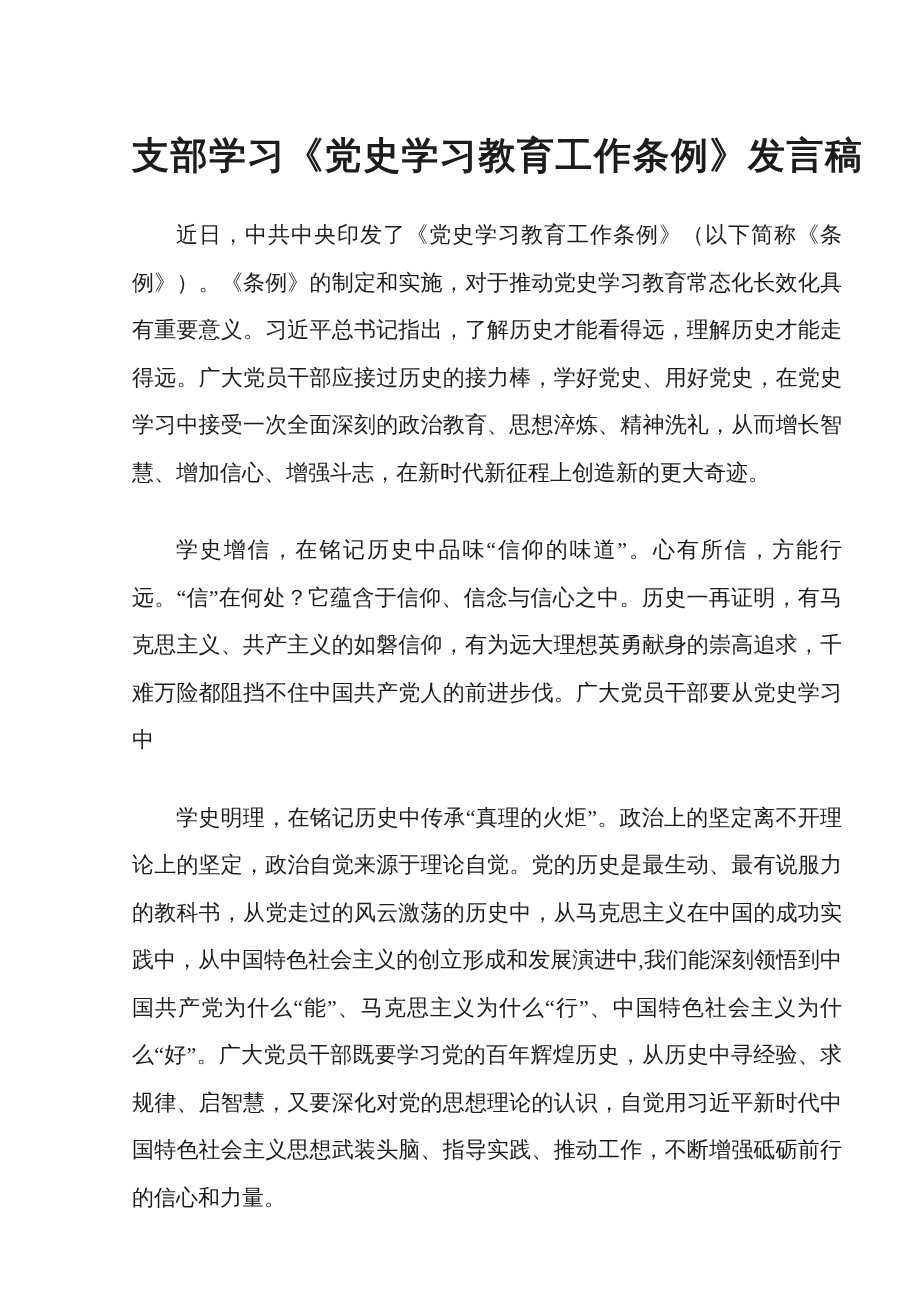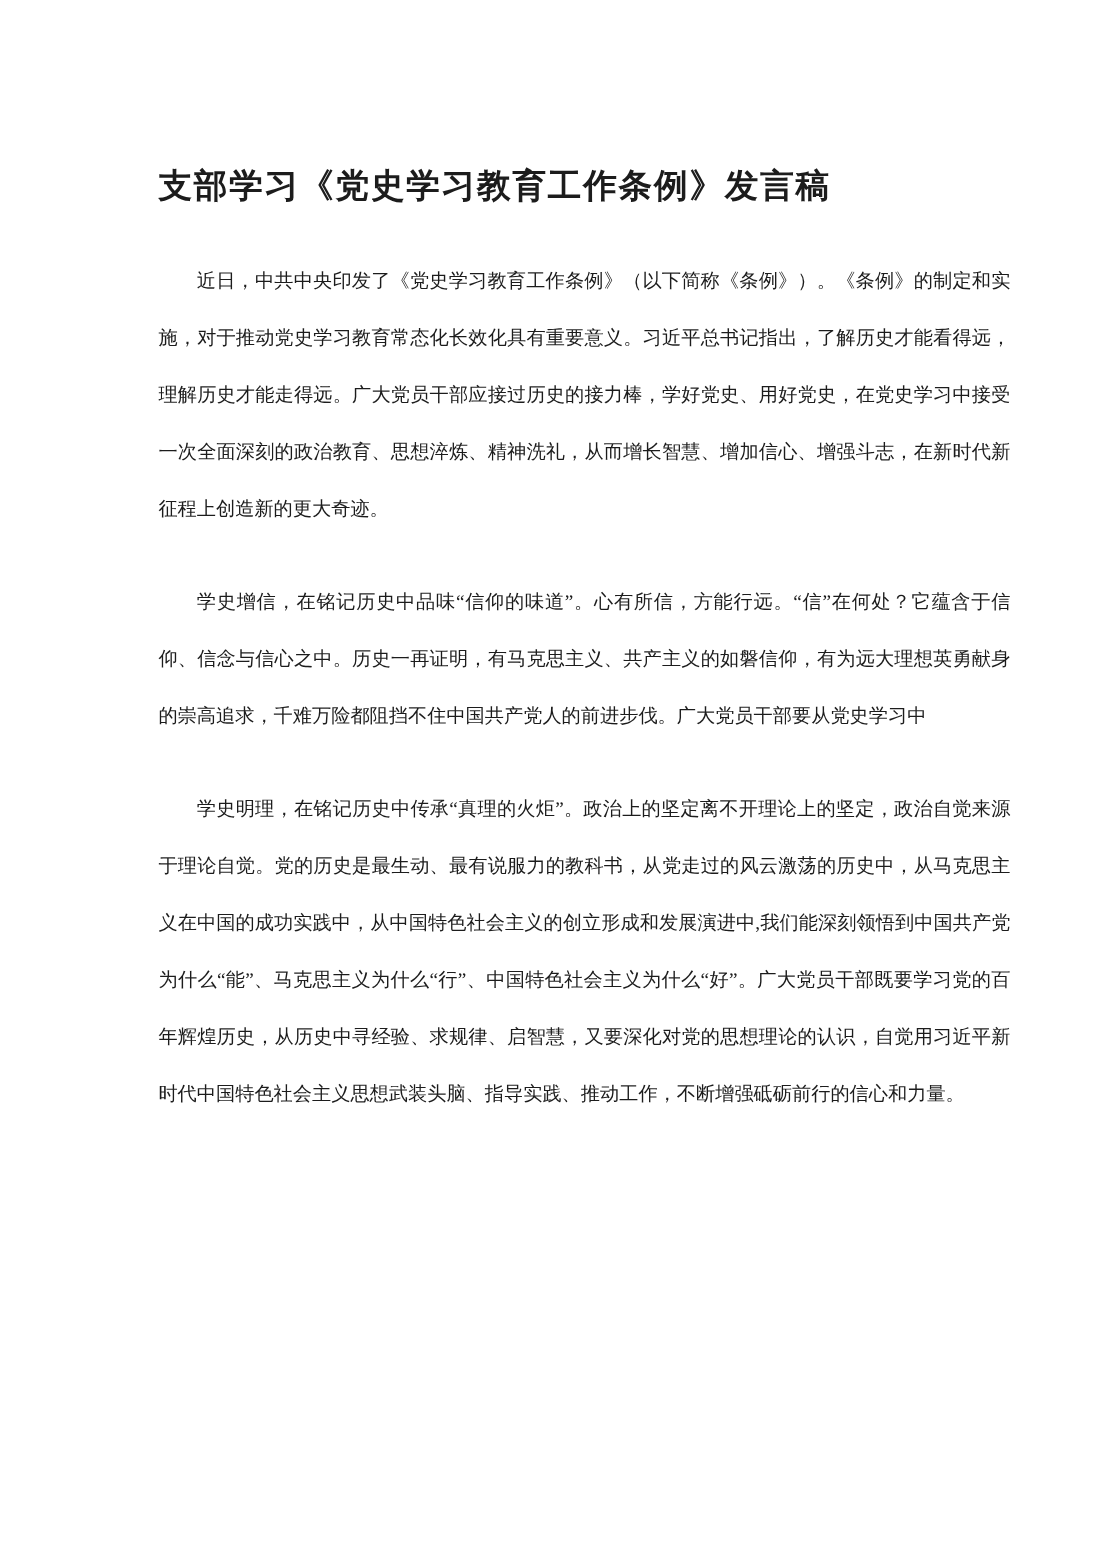--- a/index.html
+++ b/index.html
@@ -14,30 +14,30 @@
     margin: 0 auto;
     background: #ffffff;
     box-sizing: border-box;
     padding: 135px 78px 0 132px;
     overflow: hidden;
     color: #1c1c1c;
     font-family: "Liberation Serif", "DejaVu Serif", serif;
   }
   .doc-title {
     margin: 0 0 34px 0;
-    font-size: 28px;
+    font-size: 37px;
     font-weight: 700;
     line-height: 42px;
     letter-spacing: 1.5px;
     text-align: left;
     white-space: nowrap;
   }
   .doc-para {
     margin: 0 0 30px 0;
-    font-size: 16px;
+    font-size: 22px;
     line-height: 47.5px;
     text-align: justify;
     text-justify: inter-ideograph;
     line-break: strict;
     text-indent: 2em;
     word-break: break-all;
   }
 </style>
 </head>
 <body>

